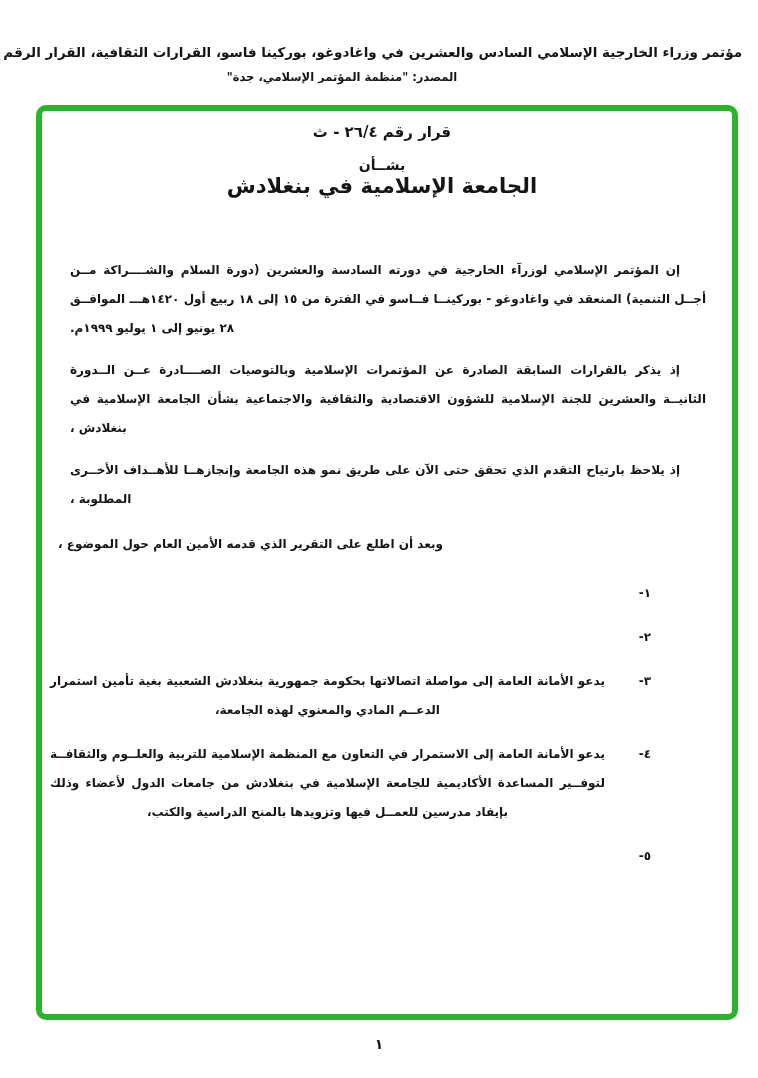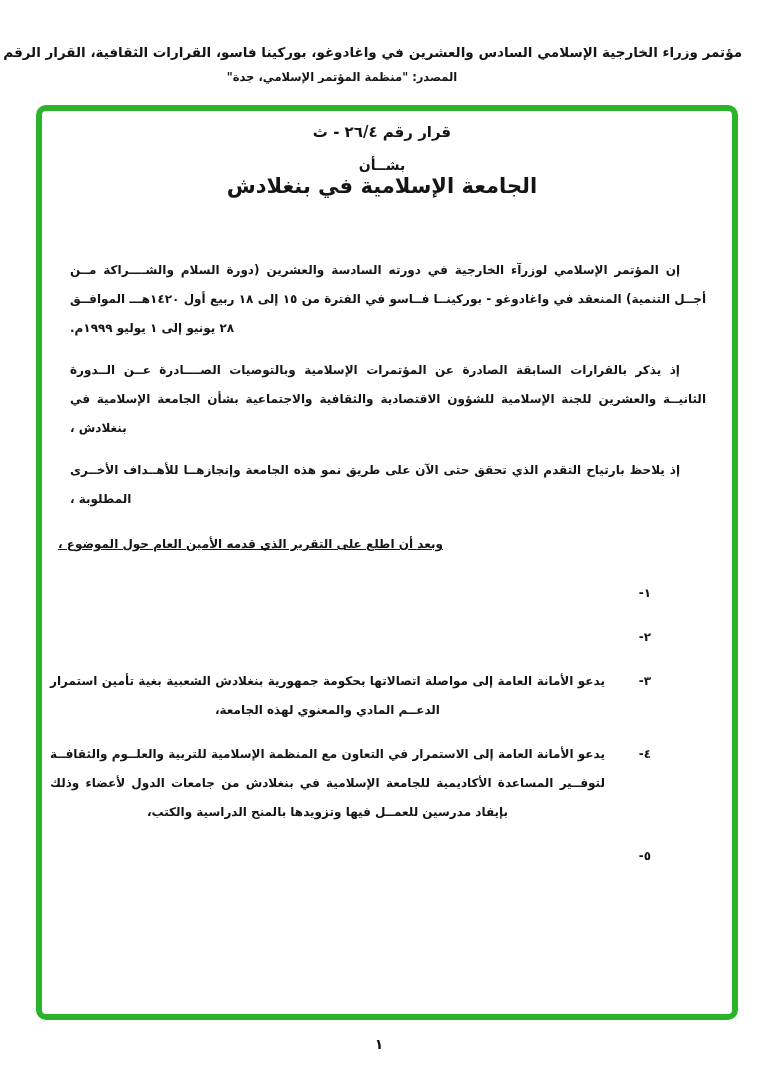--- a/index.html
+++ b/index.html
@@ -47,21 +47,20 @@
     text-align: justify;
     text-align-last: left;
     text-indent: 26px;
     margin-left: 12px;
     margin-bottom: 13px;
   }
   .para-center {
     text-align: left;
     text-indent: 0;
     margin: 16px 0 20px 0;
-    text-decoration: underline;
   }
 
   .items { margin-top: 6px; }
   .item {
     display: flex;
     padding-right: 55px;
     margin-left: -8px;
     margin-bottom: 15px;
   }
   .item .num { flex: 0 0 46px; text-align: right; }

